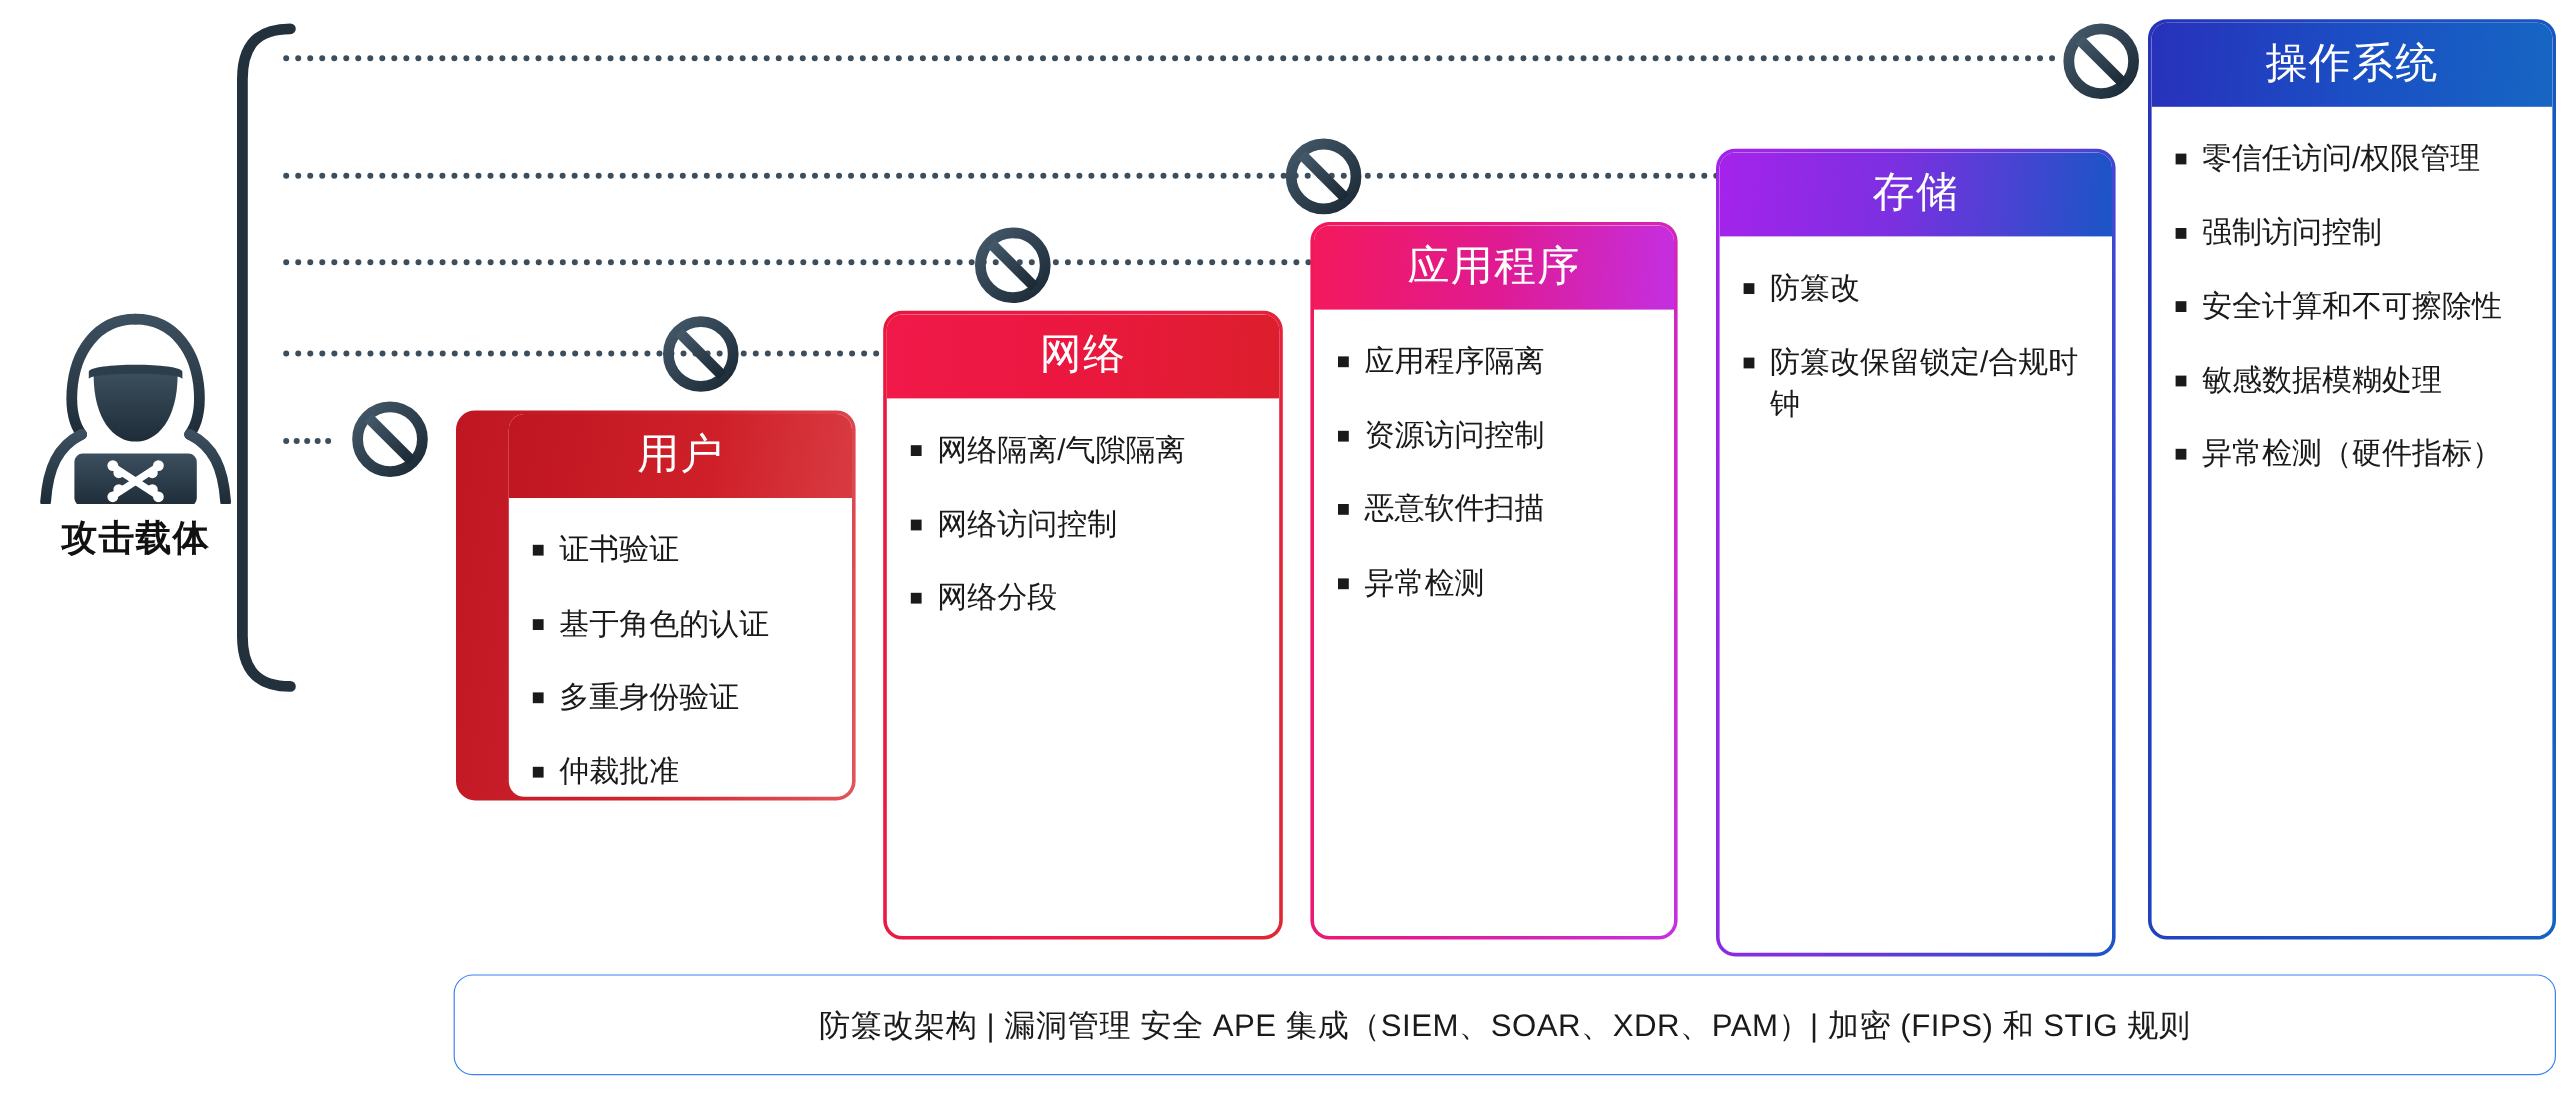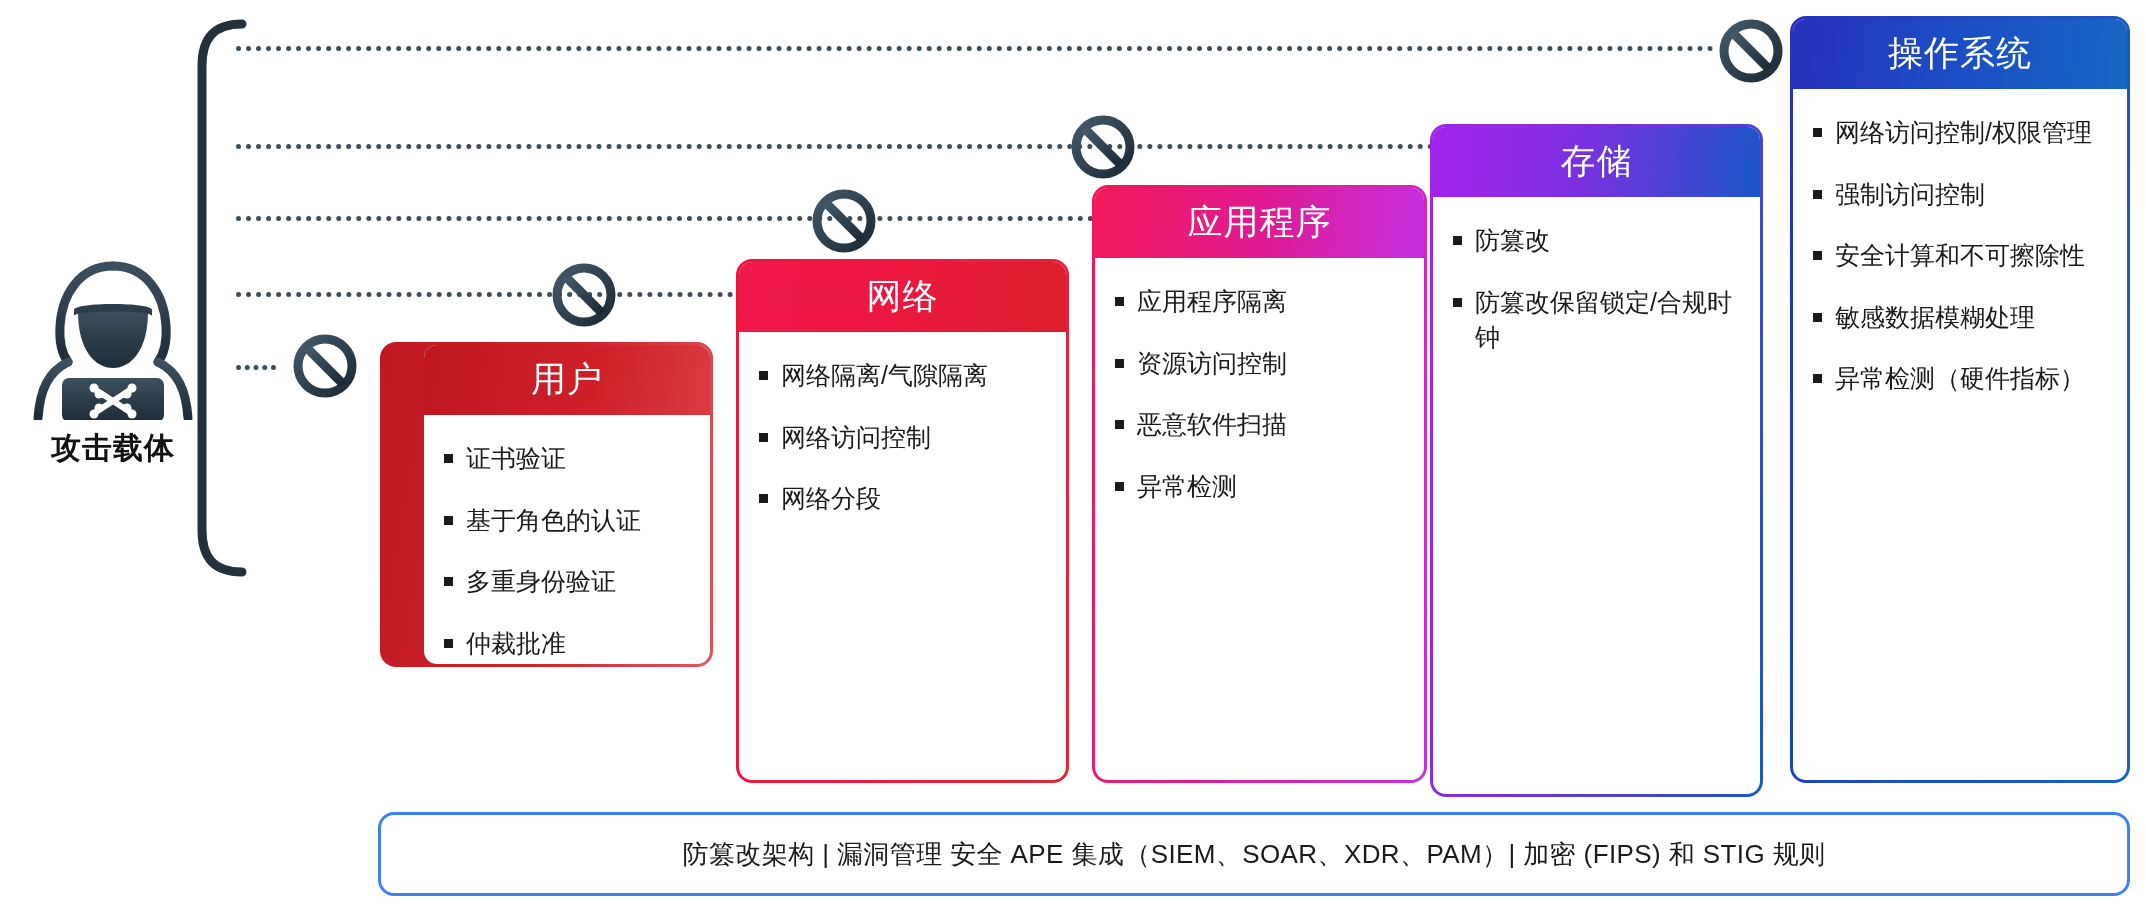--- a/index.html
+++ b/index.html
@@ -105,21 +105,21 @@
   #card-storage .card-header { background: linear-gradient(95deg, #a523ec 0%, #7b30e0 45%, #1a55c6 100%); }
 
   #card-os        { background: linear-gradient(100deg, #2731b8 0%, #1b4cc2 45%, #1563c0 100%); }
   #card-os .card-header { background: linear-gradient(95deg, #2831bb 0%, #1b4ec4 50%, #1666c3 100%); }
 
   
   #bottom-bar {
     position: absolute;
     left: 378px; top: 812px;
     width: 1752px; height: 84px;
-    border: 3px solid #3b82f6;
+    border: 1px solid #3b82f6;
     border-radius: 16px;
     display: flex;
     align-items: center;
     justify-content: center;
   }
   #bottom-bar-text {
     font-size: 26px;
     color: #1a1a1a;
     white-space: nowrap;
     letter-spacing: 0.4px;
@@ -253,21 +253,21 @@
           <span class="bullet-text">网络访问控制</span>
         </div>
         <div class="bullet-item">
           <span class="bullet-dot"></span>
           <span class="bullet-text">网络分段</span>
         </div>
       </div>
     </div>
   </div>
 
-  <div class="card" id="card-app" style="left:1092px; top:185px; width:335px; height:598px;">
+  <div class="card" id="card-app" style="left:1092px; top:185px; width:306px; height:598px;">
     <div class="card-inner">
       <div class="card-header">应用程序</div>
       <div class="card-body">
         <div class="bullet-item">
           <span class="bullet-dot"></span>
           <span class="bullet-text">应用程序隔离</span>
         </div>
         <div class="bullet-item">
           <span class="bullet-dot"></span>
           <span class="bullet-text">资源访问控制</span>
@@ -299,21 +299,21 @@
       </div>
     </div>
   </div>
 
   <div class="card" id="card-os" style="left:1790px; top:16px; width:340px; height:767px;">
     <div class="card-inner">
       <div class="card-header">操作系统</div>
       <div class="card-body">
         <div class="bullet-item">
           <span class="bullet-dot"></span>
-          <span class="bullet-text">网络访问控制/权限管理</span>
+          <span class="bullet-text">零信任访问/权限管理</span>
         </div>
         <div class="bullet-item">
           <span class="bullet-dot"></span>
           <span class="bullet-text">强制访问控制</span>
         </div>
         <div class="bullet-item">
           <span class="bullet-dot"></span>
           <span class="bullet-text">安全计算和不可擦除性</span>
         </div>
         <div class="bullet-item">

